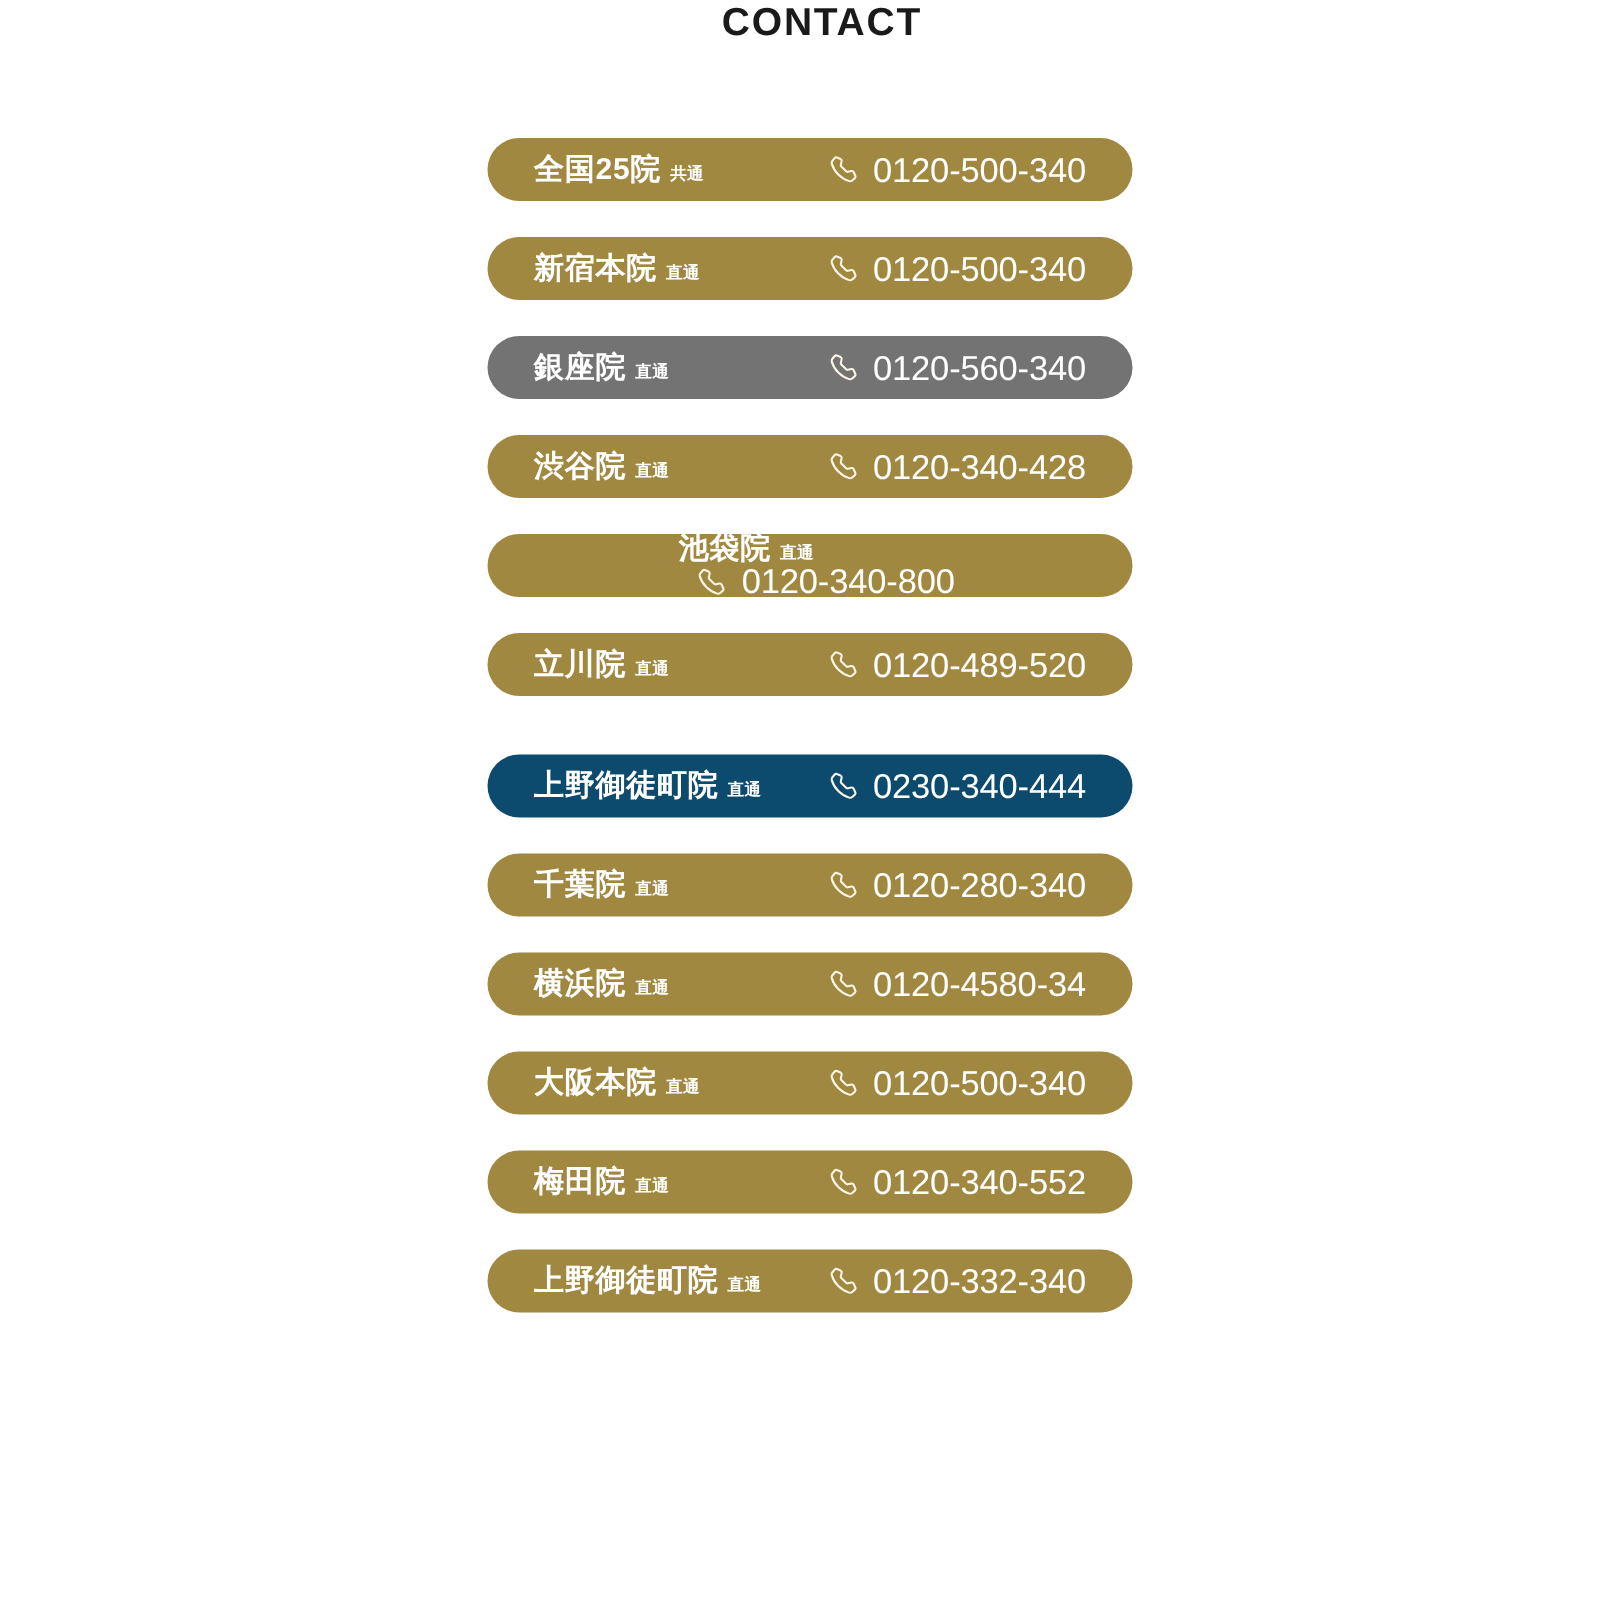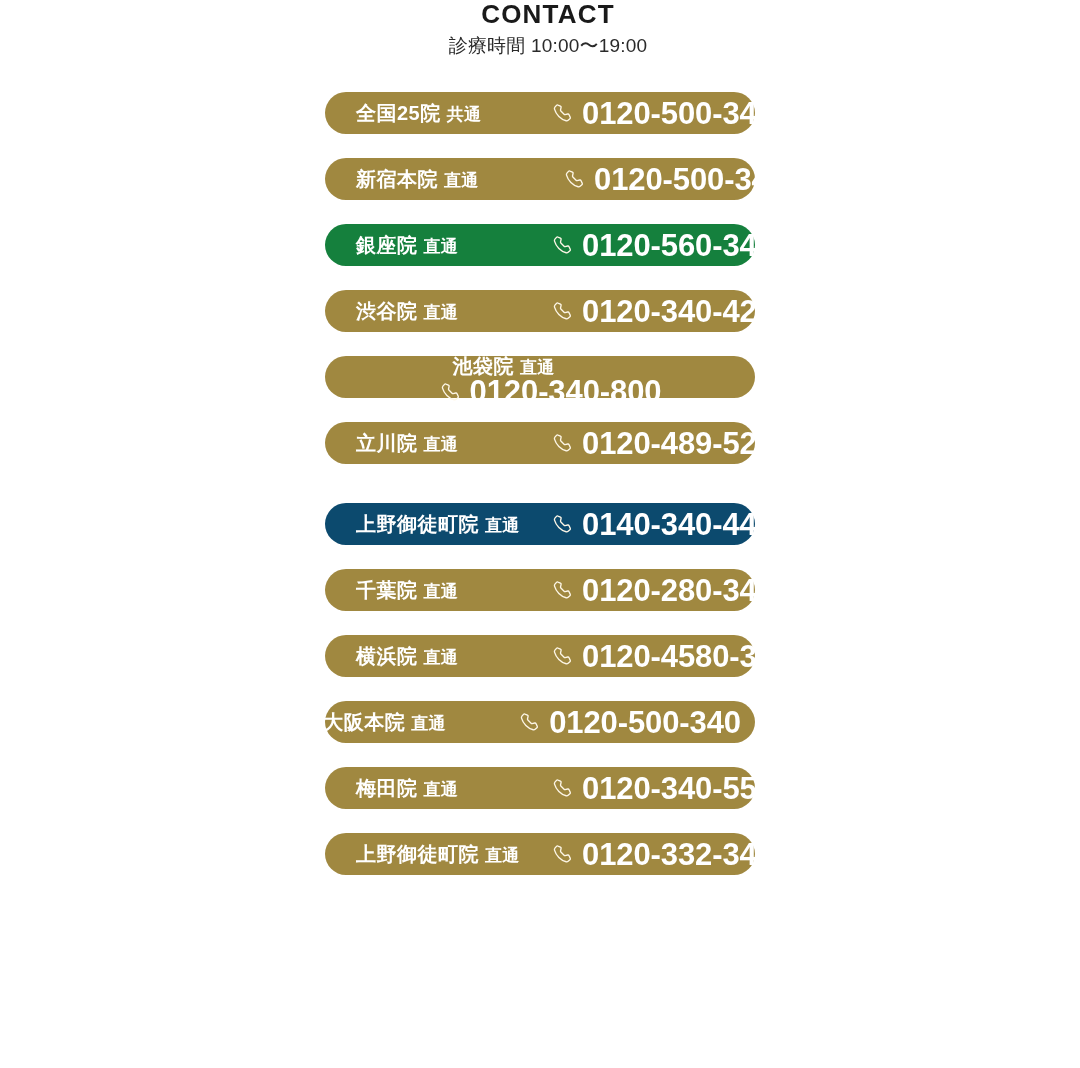--- a/index.html
+++ b/index.html
@@ -88,21 +88,21 @@
     overflow: visible;
   }
   .clinic-name {
     font-size: 20px;
     font-weight: bold;
     color: #ffffff;
     letter-spacing: 0.5px;
     line-height: 1;
   }
   .clinic-tag {
-    font-size: 17px;
+    font-size: 11px;
     font-weight: bold;
     color: #ffffff;
     margin-left: 6px;
     line-height: 1;
     letter-spacing: 0.3px;
   }
   .clinic-phone-wrap {
     display: flex;
     align-items: center;
     flex: 1 1 auto;
@@ -115,36 +115,35 @@
     flex: 0 0 auto;
     display: block;
     margin-right: 9px;
   }
   .phone-icon svg {
     display: block;
     width: 22px;
     height: 22px;
   }
   .clinic-phone {
-    font-size: 31px;
-    font-weight: bold;
+    font-size: 23px;
+    font-weight: normal;
     color: #ffffff;
     letter-spacing: -0.1px;
     line-height: 1;
     white-space: nowrap;
   }
 </style>
 </head>
 <body>
 
 <div class="page">
 
   <div class="header">
     <div class="page-title">CONTACT</div>
-    <div class="page-subtitle">診療時間 10:00〜19:00</div>
   </div>
 
   <ul class="clinic-list" id="clinic-list">
   <li class="clinic-item">
     <a class="clinic-btn" href="#" style="background: rgb(160, 136, 64);">
       <span class="clinic-name-wrap">
         <span class="clinic-name">全国25院</span>
         <span class="clinic-tag">共通</span>
       </span>
       <span class="clinic-phone-wrap">
@@ -152,38 +151,38 @@
           <svg viewBox="0 0 24 24" fill="none" xmlns="http://www.w3.org/2000/svg" aria-hidden="true">
             <path d="M7.6 3.3c-.55-.25-1.2-.1-1.6.35L4.3 5.6c-.5.58-.68 1.38-.47 2.12.85 3 2.5 5.72 4.76 7.98 2.26 2.26 4.98 3.91 7.98 4.76.74.21 1.54.03 2.12-.47l1.95-1.7c.45-.4.6-1.05.35-1.6l-1.3-2.85c-.26-.57-.88-.88-1.49-.75l-2.77.6c-.42.09-.86-.04-1.17-.35l-3.5-3.5c-.31-.31-.44-.75-.35-1.17l.6-2.77c.13-.61-.18-1.23-.75-1.49L7.6 3.3z" stroke="#fdf6e6" stroke-width="1.5" stroke-linejoin="round" fill="none"></path>
           </svg>
         </span>
         <span class="clinic-phone">0120-500-340</span>
       </span>
     </a>
   </li>
 
   <li class="clinic-item">
-    <a class="clinic-btn" href="#" style="background: rgb(160, 136, 64); gap: 12px;">
+    <a class="clinic-btn" href="#" style="background: rgb(160, 136, 64);">
       <span class="clinic-name-wrap">
         <span class="clinic-name">新宿本院</span>
         <span class="clinic-tag">直通</span>
       </span>
       <span class="clinic-phone-wrap">
         <span class="phone-icon">
           <svg viewBox="0 0 24 24" fill="none" xmlns="http://www.w3.org/2000/svg" aria-hidden="true">
             <path d="M7.6 3.3c-.55-.25-1.2-.1-1.6.35L4.3 5.6c-.5.58-.68 1.38-.47 2.12.85 3 2.5 5.72 4.76 7.98 2.26 2.26 4.98 3.91 7.98 4.76.74.21 1.54.03 2.12-.47l1.95-1.7c.45-.4.6-1.05.35-1.6l-1.3-2.85c-.26-.57-.88-.88-1.49-.75l-2.77.6c-.42.09-.86-.04-1.17-.35l-3.5-3.5c-.31-.31-.44-.75-.35-1.17l.6-2.77c.13-.61-.18-1.23-.75-1.49L7.6 3.3z" stroke="#fdf6e6" stroke-width="1.5" stroke-linejoin="round" fill="none"></path>
           </svg>
         </span>
         <span class="clinic-phone">0120-500-340</span>
       </span>
     </a>
   </li>
 
   <li class="clinic-item">
-    <a class="clinic-btn" href="#" style="background: #15803d;">
+    <a class="clinic-btn" href="#" style="background: #737373;">
       <span class="clinic-name-wrap">
         <span class="clinic-name">銀座院</span>
         <span class="clinic-tag">直通</span>
       </span>
       <span class="clinic-phone-wrap">
         <span class="phone-icon">
           <svg viewBox="0 0 24 24" fill="none" xmlns="http://www.w3.org/2000/svg" aria-hidden="true">
             <path d="M7.6 3.3c-.55-.25-1.2-.1-1.6.35L4.3 5.6c-.5.58-.68 1.38-.47 2.12.85 3 2.5 5.72 4.76 7.98 2.26 2.26 4.98 3.91 7.98 4.76.74.21 1.54.03 2.12-.47l1.95-1.7c.45-.4.6-1.05.35-1.6l-1.3-2.85c-.26-.57-.88-.88-1.49-.75l-2.77.6c-.42.09-.86-.04-1.17-.35l-3.5-3.5c-.31-.31-.44-.75-.35-1.17l.6-2.77c.13-.61-.18-1.23-.75-1.49L7.6 3.3z" stroke="#fdf6e6" stroke-width="1.5" stroke-linejoin="round" fill="none"></path>
           </svg>
         </span>
@@ -248,21 +247,21 @@
       <span class="clinic-name-wrap">
         <span class="clinic-name">上野御徒町院</span>
         <span class="clinic-tag">直通</span>
       </span>
       <span class="clinic-phone-wrap">
         <span class="phone-icon">
           <svg viewBox="0 0 24 24" fill="none" xmlns="http://www.w3.org/2000/svg" aria-hidden="true">
             <path d="M7.6 3.3c-.55-.25-1.2-.1-1.6.35L4.3 5.6c-.5.58-.68 1.38-.47 2.12.85 3 2.5 5.72 4.76 7.98 2.26 2.26 4.98 3.91 7.98 4.76.74.21 1.54.03 2.12-.47l1.95-1.7c.45-.4.6-1.05.35-1.6l-1.3-2.85c-.26-.57-.88-.88-1.49-.75l-2.77.6c-.42.09-.86-.04-1.17-.35l-3.5-3.5c-.31-.31-.44-.75-.35-1.17l.6-2.77c.13-.61-.18-1.23-.75-1.49L7.6 3.3z" stroke="#fdf6e6" stroke-width="1.5" stroke-linejoin="round" fill="none"></path>
           </svg>
         </span>
-        <span class="clinic-phone">0140-340-444</span>
+        <span class="clinic-phone">0230-340-444</span>
       </span>
     </a>
   </li>
 
   <li class="clinic-item">
     <a class="clinic-btn" href="#" style="background: rgb(160, 136, 64);">
       <span class="clinic-name-wrap">
         <span class="clinic-name">千葉院</span>
         <span class="clinic-tag">直通</span>
       </span>

